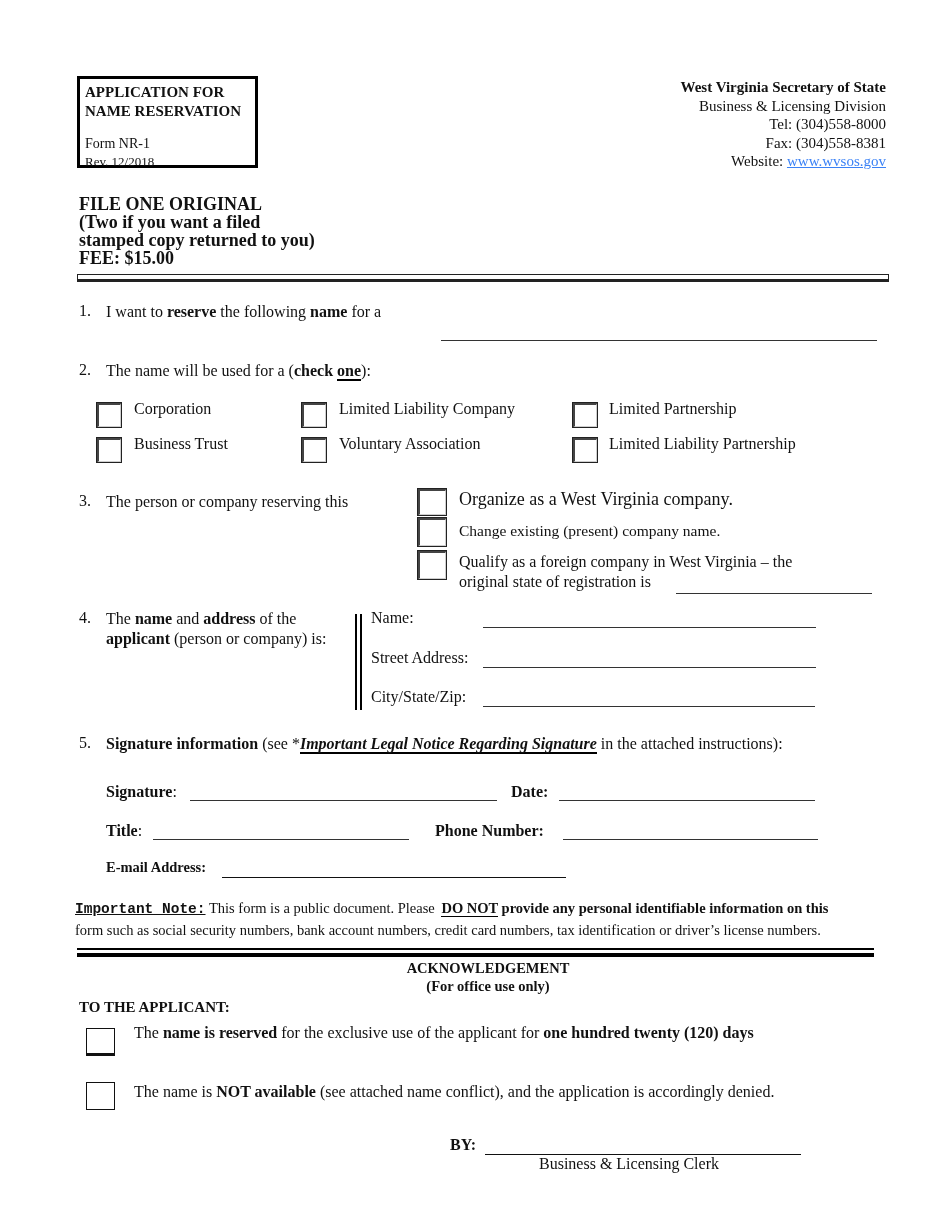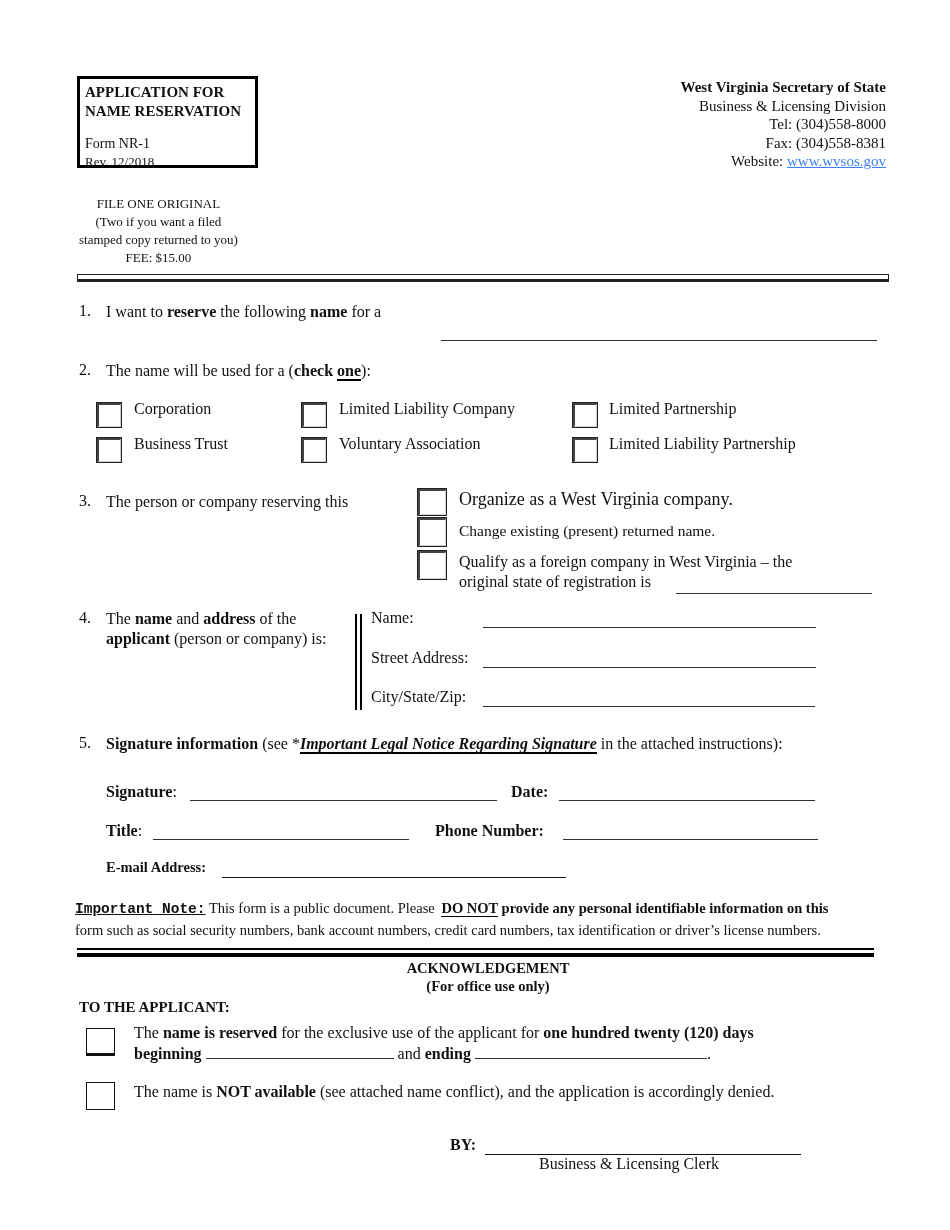--- a/index.html
+++ b/index.html
@@ -14,21 +14,21 @@
   .title-box {
     left: 77px; top: 76px; width: 170px; height: 82px;
     border: 3px solid #000; padding: 4px 0 0 5px; box-sizing: content-box;
   }
   .title-box .t1 { font-weight: bold; font-size: 15px; line-height: 19px; }
   .title-box .t2 { font-size: 14px; line-height: 19px; margin-top: 13px; }
   .title-box .t3 { font-size: 13px; line-height: 17px; }
   .agency { right: 64px; top: 78px; text-align: right; font-size: 15px; line-height: 18.5px; }
   .agency .name { font-weight: bold; }
   .agency a { color: #3b82f6; text-decoration: underline; }
-  .filing { left: 79px; top: 195px; font-weight: normal; font-size: 13px; line-height: 18px; text-align: center; }
+  .filing { left: 79px; top: 195px; font-weight: bold; font-size: 18px; line-height: 18px; }
   .div-top {
     left: 77px; top: 274px; width: 810px; height: 4px;
     border: 1.5px solid #222; background: #fff; border-bottom-width: 3px;
   }
   .num { font-size: 16px; }
   .q { font-size: 16px; line-height: 20px; }
   .line { border-bottom: 1px solid #333; }
   .cb {
     width: 26px; height: 26px; box-sizing: border-box;
     border-top: 3px solid #444; border-left: 3px solid #444;
@@ -92,21 +92,21 @@
 <div class="abs opt" style="left:609px; top:435px;">Limited Liability Partnership</div>
 
 <div class="abs num" style="left:79px; top:492px;">3.</div>
 <div class="abs q" style="left:106px; top:492px;">
   <div>The person or company reserving this</div>
 </div>
 
 <div class="abs cb" style="left:417px; top:488px; width:30px; height:28px;"></div>
 <div class="abs" style="left:459px; top:489px; font-size:18px;">Organize as a West Virginia company.</div>
 <div class="abs cb" style="left:417px; top:517px; width:30px; height:30px;"></div>
-<div class="abs opt" style="left:459px; top:522px; font-size:15.5px;">Change existing (present) returned name.</div>
+<div class="abs opt" style="left:459px; top:522px; font-size:15.5px;">Change existing (present) company name.</div>
 <div class="abs cb" style="left:417px; top:550px; width:30px; height:30px;"></div>
 <div class="abs opt" style="left:459px; top:552px; line-height:20px;">
   <div>Qualify as a foreign company in West Virginia – the</div>
   <div>original state of registration is</div>
 </div>
 <div class="abs line" style="left:676px; top:576px; width:196px; height:17px;"></div>
 
 <div class="abs num" style="left:79px; top:609px;">4.</div>
 <div class="abs q" style="left:106px; top:609px;">
   <div><span>The </span><b>name</b><span> and </span><b>address</b><span> of the</span></div>
@@ -145,21 +145,20 @@
 
 <div class="abs b center" style="left:77px; width:822px; top:959px; font-size:14.5px; line-height:18px;">
   <div>ACKNOWLEDGEMENT</div>
   <div>(For office use only)</div>
 </div>
 <div class="abs b" style="left:79px; top:999px; font-size:15px;">TO THE APPLICANT:</div>
 
 <div class="abs cb-plain" style="left:86px; top:1028px; width:29px; height:28px; border-bottom-width:3px;"></div>
 <div class="abs q" style="left:134px; top:1022px; line-height:21px;">
   <div><span>The </span><b>name is reserved</b><span> for the exclusive use of the applicant for </span><b>one hundred twenty (120) days</b></div>
-  <div><b>beginning</b><span class="line" style="display:inline-block; width:188px; height:14px; margin-left:4px;"></span><span> and </span><b>ending</b><span class="line" style="display:inline-block; width:232px; height:14px; margin-left:4px;"></span><span>.</span></div>
 </div>
 
 <div class="abs cb-plain" style="left:86px; top:1082px; width:29px; height:28px;"></div>
 <div class="abs q" style="left:134px; top:1082px;"><span>The name is </span><b>NOT available</b><span> (see attached name conflict), and the application is accordingly denied.</span></div>
 
 <div class="abs b" style="left:450px; top:1136px; font-size:16px;">BY:</div>
 <div class="abs" style="left:485px; top:1138px; width:316px; height:16px; border-bottom:1.5px solid #111;"></div>
 <div class="abs" style="left:539px; top:1155px; font-size:16px;">Business &amp; Licensing Clerk</div>
 
 </body></html>

